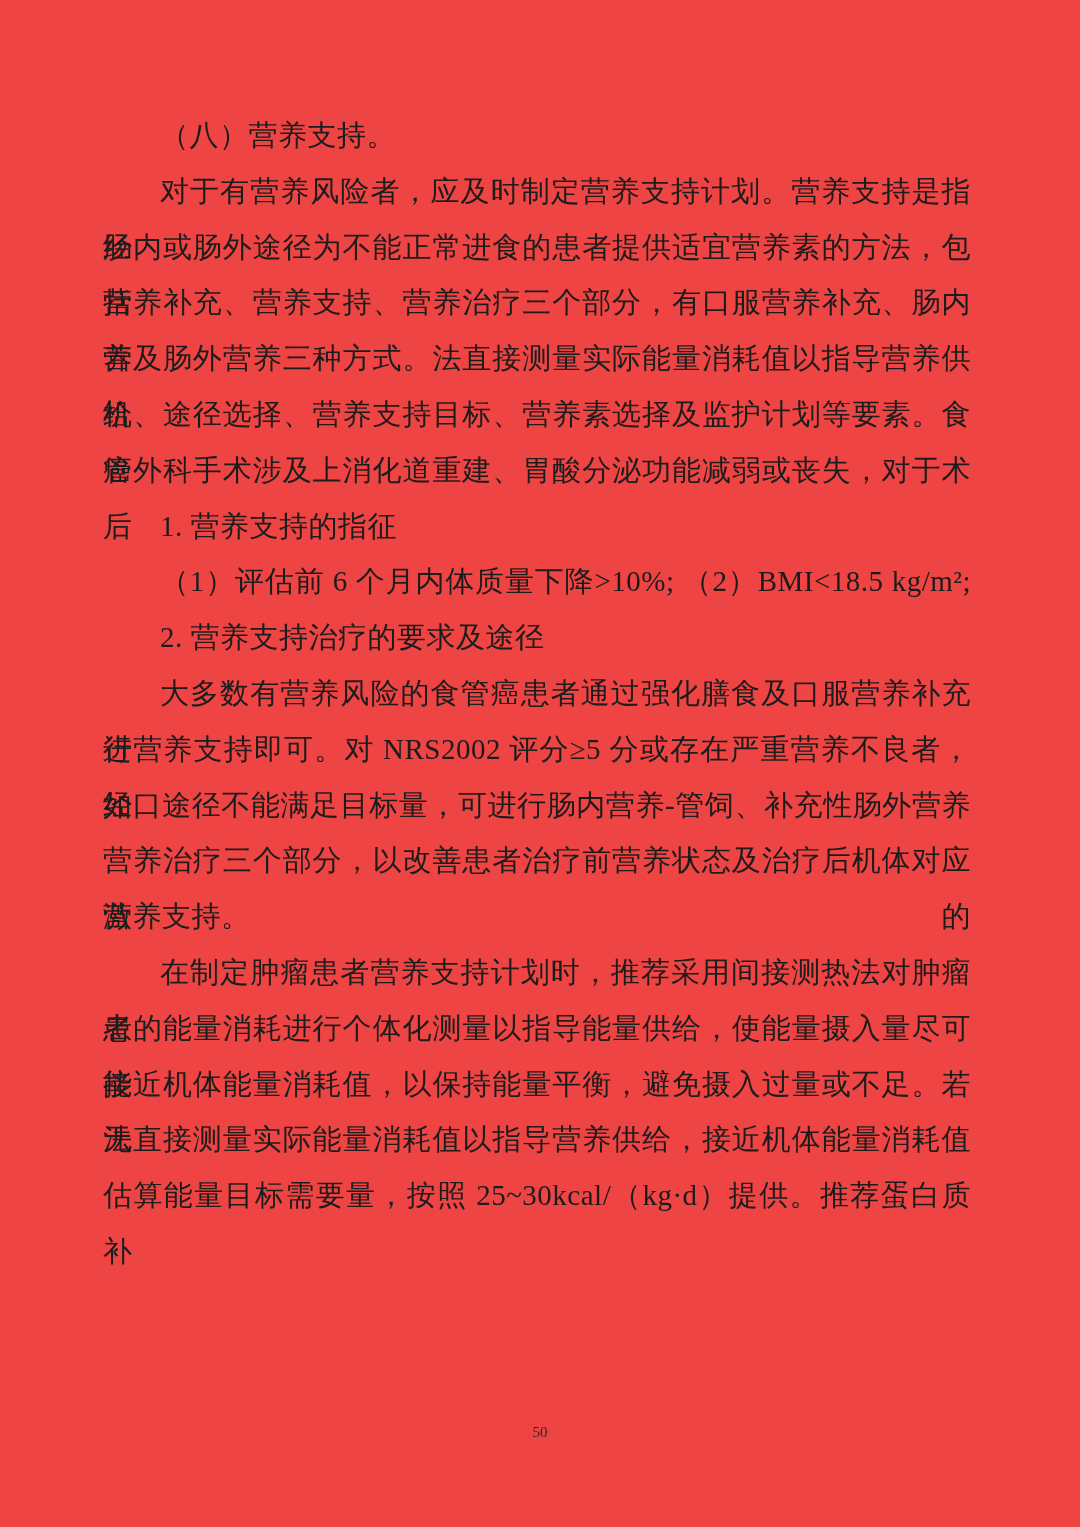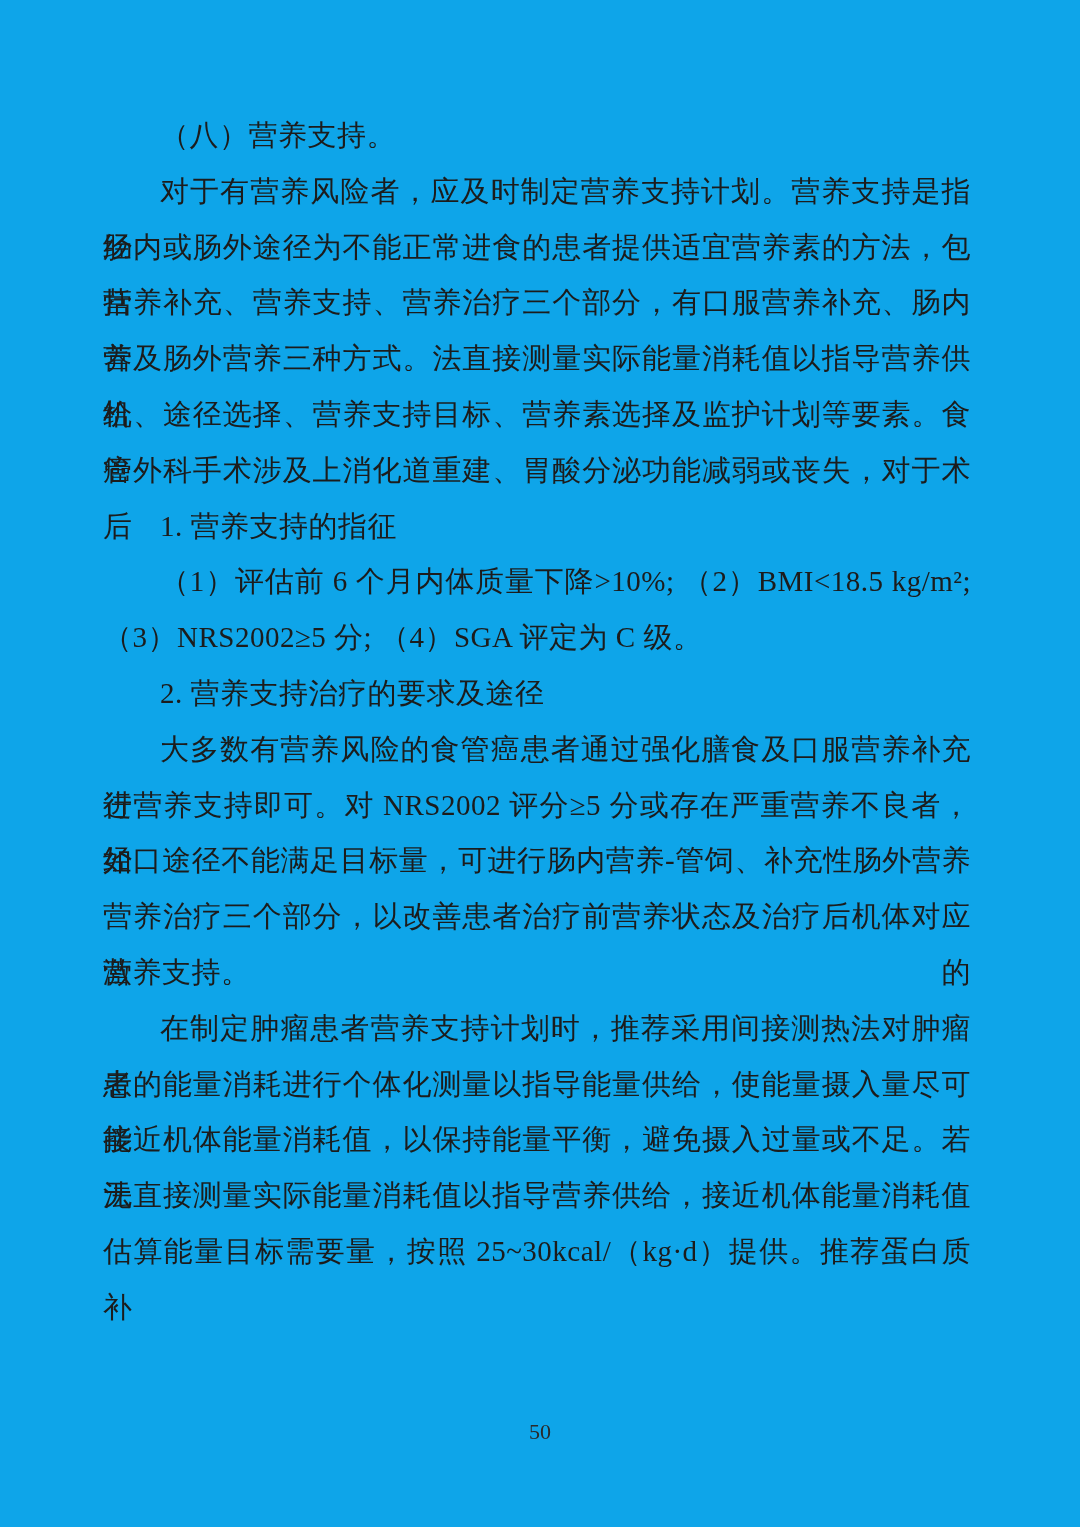--- a/index.html
+++ b/index.html
@@ -4,21 +4,21 @@
 <style>
   html, body {
     margin: 0;
     padding: 0;
     background: #e9e9e9;
   }
   .page {
     position: relative;
     width: 1080px;
     height: 1527px;
-    background: #0ea5e9;
+    background: #ef4444;
     overflow: hidden;
     font-family: "Liberation Serif", "DejaVu Serif", serif;
     color: #1c1c1c;
   }
   .text-block {
     position: absolute;
     left: 103px;
     top: 108px;
     width: 868px;
   }
@@ -40,40 +40,39 @@
   
   .ind {
     text-indent: 57px;
   }
   .page-number {
     position: absolute;
     left: 0;
     top: 1416px;
     width: 100%;
     text-align: center;
-    font-size: 22px;
+    font-size: 15px;
     line-height: 32px;
     color: #2a2a2a;
   }
 </style>
 </head>
 <body>
 
 <div class="page">
   <div class="text-block">
     <div class="ln al ind">（八）营养支持。</div>
     <div class="ln ind">对于有营养风险者，应及时制定营养支持计划。营养支持是指经</div>
     <div class="ln">肠内或肠外途径为不能正常进食的患者提供适宜营养素的方法，包括</div>
     <div class="ln">营养补充、营养支持、营养治疗三个部分，有口服营养补充、肠内营</div>
     <div class="ln">养及肠外营养三种方式。法直接测量实际能量消耗值以指导营养供给</div>
     <div class="ln">机、途径选择、营养支持目标、营养素选择及监护计划等要素。食管</div>
     <div class="ln">癌外科手术涉及上消化道重建、胃酸分泌功能减弱或丧失，对于术后</div>
     <div class="ln al ind">1. 营养支持的指征</div>
     <div class="ln ind">（1）评估前 6 个月内体质量下降&gt;10%; （2）BMI&lt;18.5 kg/m²;</div>
-    <div class="ln al">（3）NRS2002≥5 分; （4）SGA 评定为 C 级。</div>
     <div class="ln al ind">2. 营养支持治疗的要求及途径</div>
     <div class="ln ind">大多数有营养风险的食管癌患者通过强化膳食及口服营养补充进</div>
     <div class="ln">行营养支持即可。对 NRS2002 评分≥5 分或存在严重营养不良者，如</div>
     <div class="ln">经口途径不能满足目标量，可进行肠内营养-管饲、补充性肠外营养</div>
     <div class="ln">营养治疗三个部分，以改善患者治疗前营养状态及治疗后机体对应激的</div>
     <div class="ln al">营养支持。</div>
     <div class="ln ind">在制定肿瘤患者营养支持计划时，推荐采用间接测热法对肿瘤患</div>
     <div class="ln">者的能量消耗进行个体化测量以指导能量供给，使能量摄入量尽可能</div>
     <div class="ln">接近机体能量消耗值，以保持能量平衡，避免摄入过量或不足。若无</div>
     <div class="ln">法直接测量实际能量消耗值以指导营养供给，接近机体能量消耗值</div>

